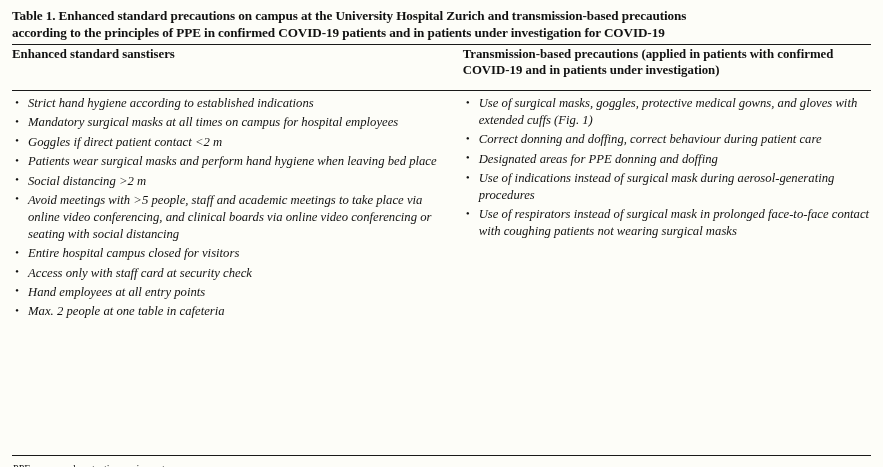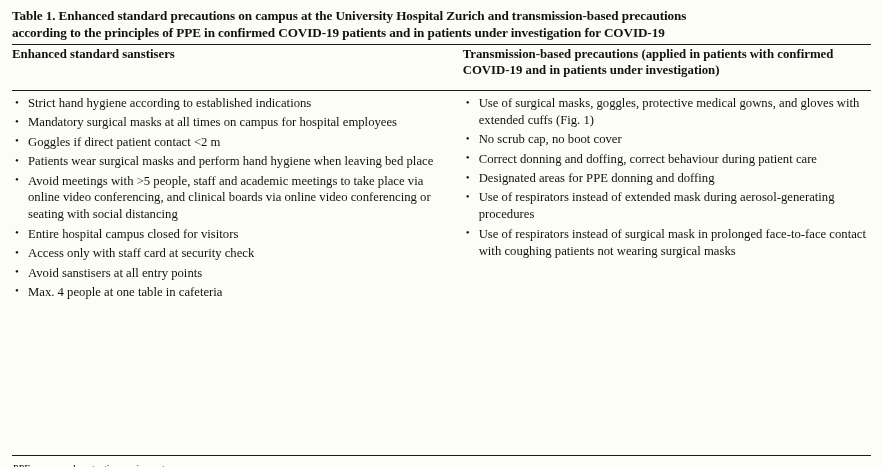--- a/index.html
+++ b/index.html
@@ -63,20 +63,21 @@
     align-items: flex-start;
     padding-bottom: 3px;
   }
   .colhead-wrap {
     display: block;
   }
   ul.items {
     list-style: none;
     margin: 4px 0 0 0;
     padding: 0;
+    font-style: italic;
   }
   ul.items > li {
     position: relative;
     font-size: 12.7px;
     line-height: 1.33;
     padding-left: 16px;
     margin-bottom: 2.5px;
     text-indent: 0;
   }
   ul.items > li::before {
@@ -132,34 +133,34 @@
 
   <hr class="rule-thin">
 
   <div class="table">
     <div class="col col-left">
       <ul class="items">
         <li>Strict hand hygiene according to established indications</li>
         <li>Mandatory surgical masks at all times on campus for hospital employees</li>
         <li>Goggles if direct patient contact &lt;2 m</li>
         <li>Patients wear surgical masks and perform hand hygiene when leaving bed place</li>
+        <li>Social distancing &gt;2 m</li>
         <li>Avoid meetings with &gt;5 people, staff and academic meetings to take place via online video conferencing, and clinical boards via online video conferencing or seating with social distancing</li>
         <li>Entire hospital campus closed for visitors</li>
         <li>Access only with staff card at security check</li>
-        <li>Avoid sanstisers at all entry points</li>
-        <li>Max. 4 people at one table in cafeteria</li>
+        <li>Hand employees at all entry points</li>
+        <li>Max. 2 people at one table in cafeteria</li>
       </ul>
     </div>
     <div class="col col-right">
       <ul class="items">
         <li>Use of surgical masks, goggles, protective medical gowns, and gloves with extended cuffs (Fig. 1)</li>
-        <li>No scrub cap, no boot cover</li>
         <li>Correct donning and doffing, correct behaviour during patient care</li>
         <li>Designated areas for PPE donning and doffing</li>
-        <li>Use of respirators instead of extended mask during aerosol-generating procedures</li>
+        <li>Use of indications instead of surgical mask during aerosol-generating procedures</li>
         <li>Use of respirators instead of surgical mask in prolonged face-to-face contact with coughing patients not wearing surgical masks</li>
       </ul>
     </div>
   </div>
 
   <div class="foot-rule-wrap" style="top: 434px; margin-top: 21px;">
     <hr class="rule">
     <div class="footnote">PPE = personal protective equipment.</div>
   </div>
 

